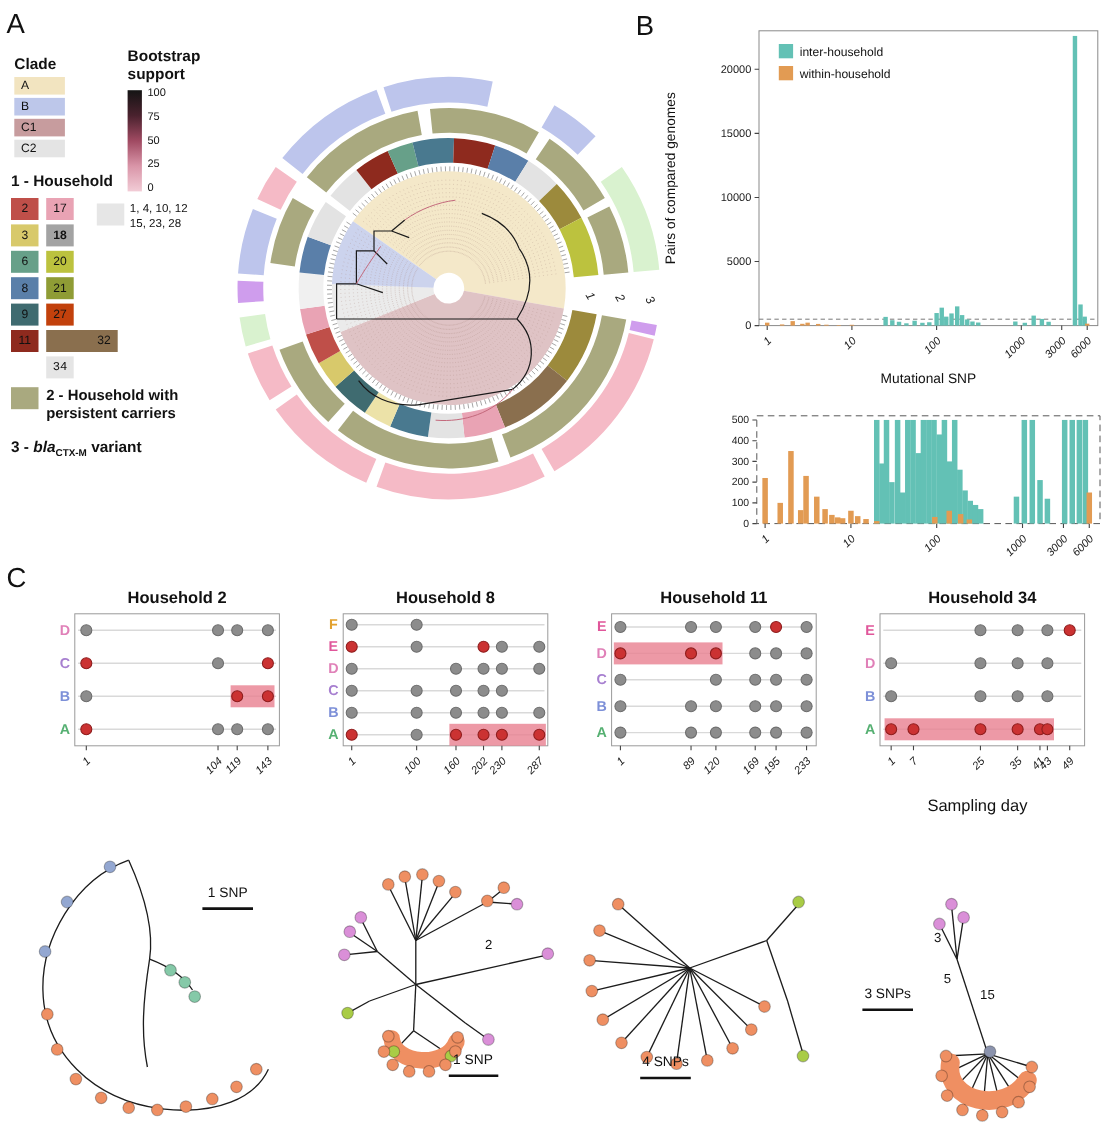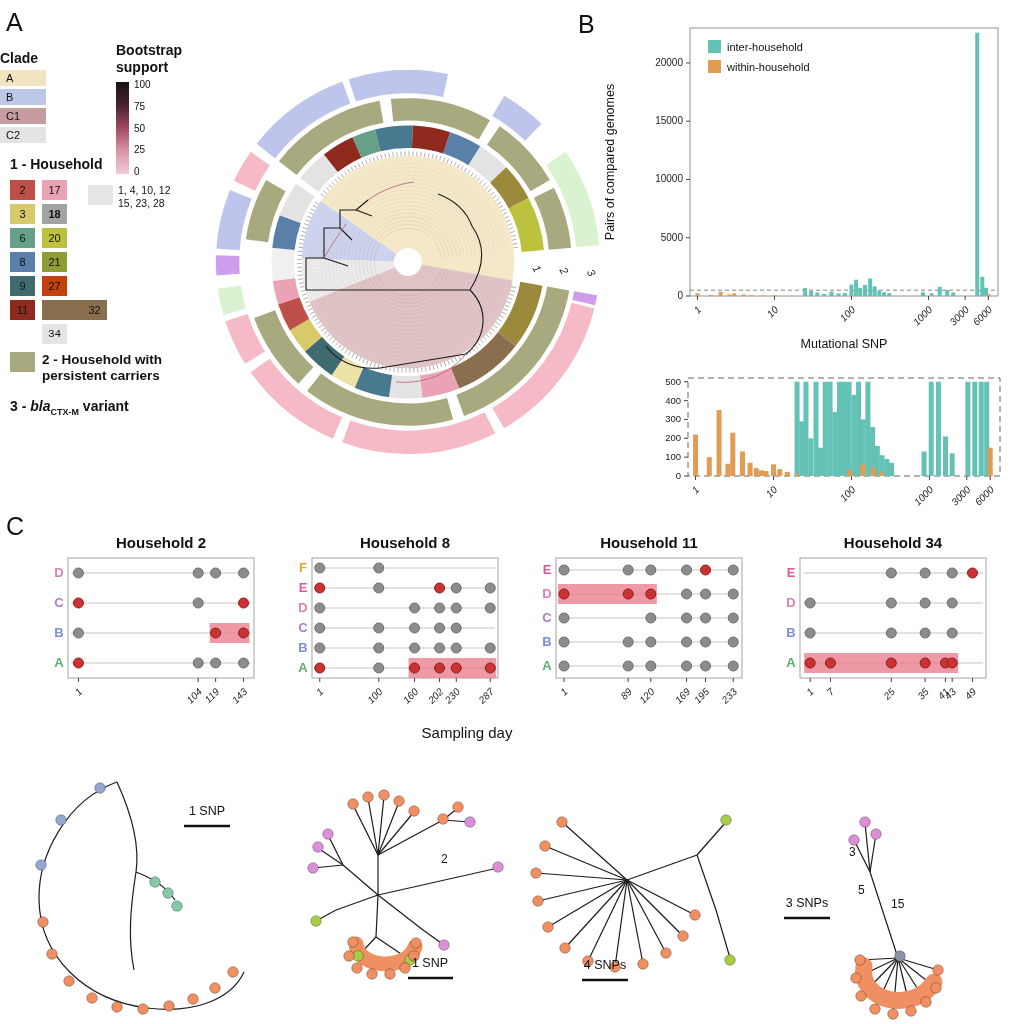--- a/index.html
+++ b/index.html
@@ -1,37 +1,37 @@
 <!DOCTYPE html>
 <html><head>
 <meta charset="utf-8">
 <style>
   body{margin:0;background:#fff}
   .fig{position:relative;width:1010px;height:1024px;background:#fff;
        font-family:"Liberation Sans","DejaVu Sans",sans-serif;color:#111;overflow:hidden}
   .panel-label{position:absolute;font-size:25px;font-weight:500}
   .lg-title{font-weight:bold;font-size:14px;line-height:1.22}
-  #legend-clade{position:absolute;left:0;top:50px}
+  #legend-clade{position:absolute;left:13px;top:50px}
   .clade-swatch{width:40px;height:16px;margin-top:3px;font-size:11px;display:flex;align-items:center;padding-left:6px}
   #legend-bootstrap{position:absolute;left:116px;top:42px;width:82px}
   .bs-row{display:flex;margin-top:6px}
   #bs-bar{width:13px;height:92px}
   #bs-ticks{display:flex;flex-direction:column;justify-content:space-between;font-size:10px;margin-left:5px;height:98px;transform:translateY(-3px)}
   #legend-household{position:absolute;left:10px;top:156px;width:190px}
   .hh-cols{display:flex;gap:7px;margin-top:7px}
   .hh-swatch{width:25px;height:20px;display:flex;align-items:center;justify-content:center;font-size:11px;margin-bottom:4px;flex:none}
   #hh-other{position:absolute;left:78px;top:28px;display:flex;align-items:center}
   .hh-other-label{font-size:10.5px;line-height:1.25;margin-left:5px}
   #legend-persistent{position:absolute;left:10px;top:352px;display:flex;align-items:flex-start}
   #legend-persistent .lg-title{margin-left:7px;font-size:13.5px}
   #legend-variant{position:absolute;left:10px;top:398px}
   .vr-item{display:flex;align-items:center;margin-top:5px}
   .vr-swatch{width:20px;height:15px;flex:none}
   .vr-label{font-size:11.5px;margin-left:6px}
-  #sampling-day{position:absolute;left:0;top:724px;width:934px;text-align:center;font-size:15px}
+  #sampling-day{position:absolute;left:0;top:724px;width:934px;text-align:right;font-size:15px}
   svg.abs{position:absolute}
   sub{font-size:9px}
 </style>
 </head>
 <body>
 
 <div class="fig">
 
   <div class="panel-label" style="left:6px;top:8px">A</div>
   <div class="panel-label" style="left:578px;top:10px">B</div>

